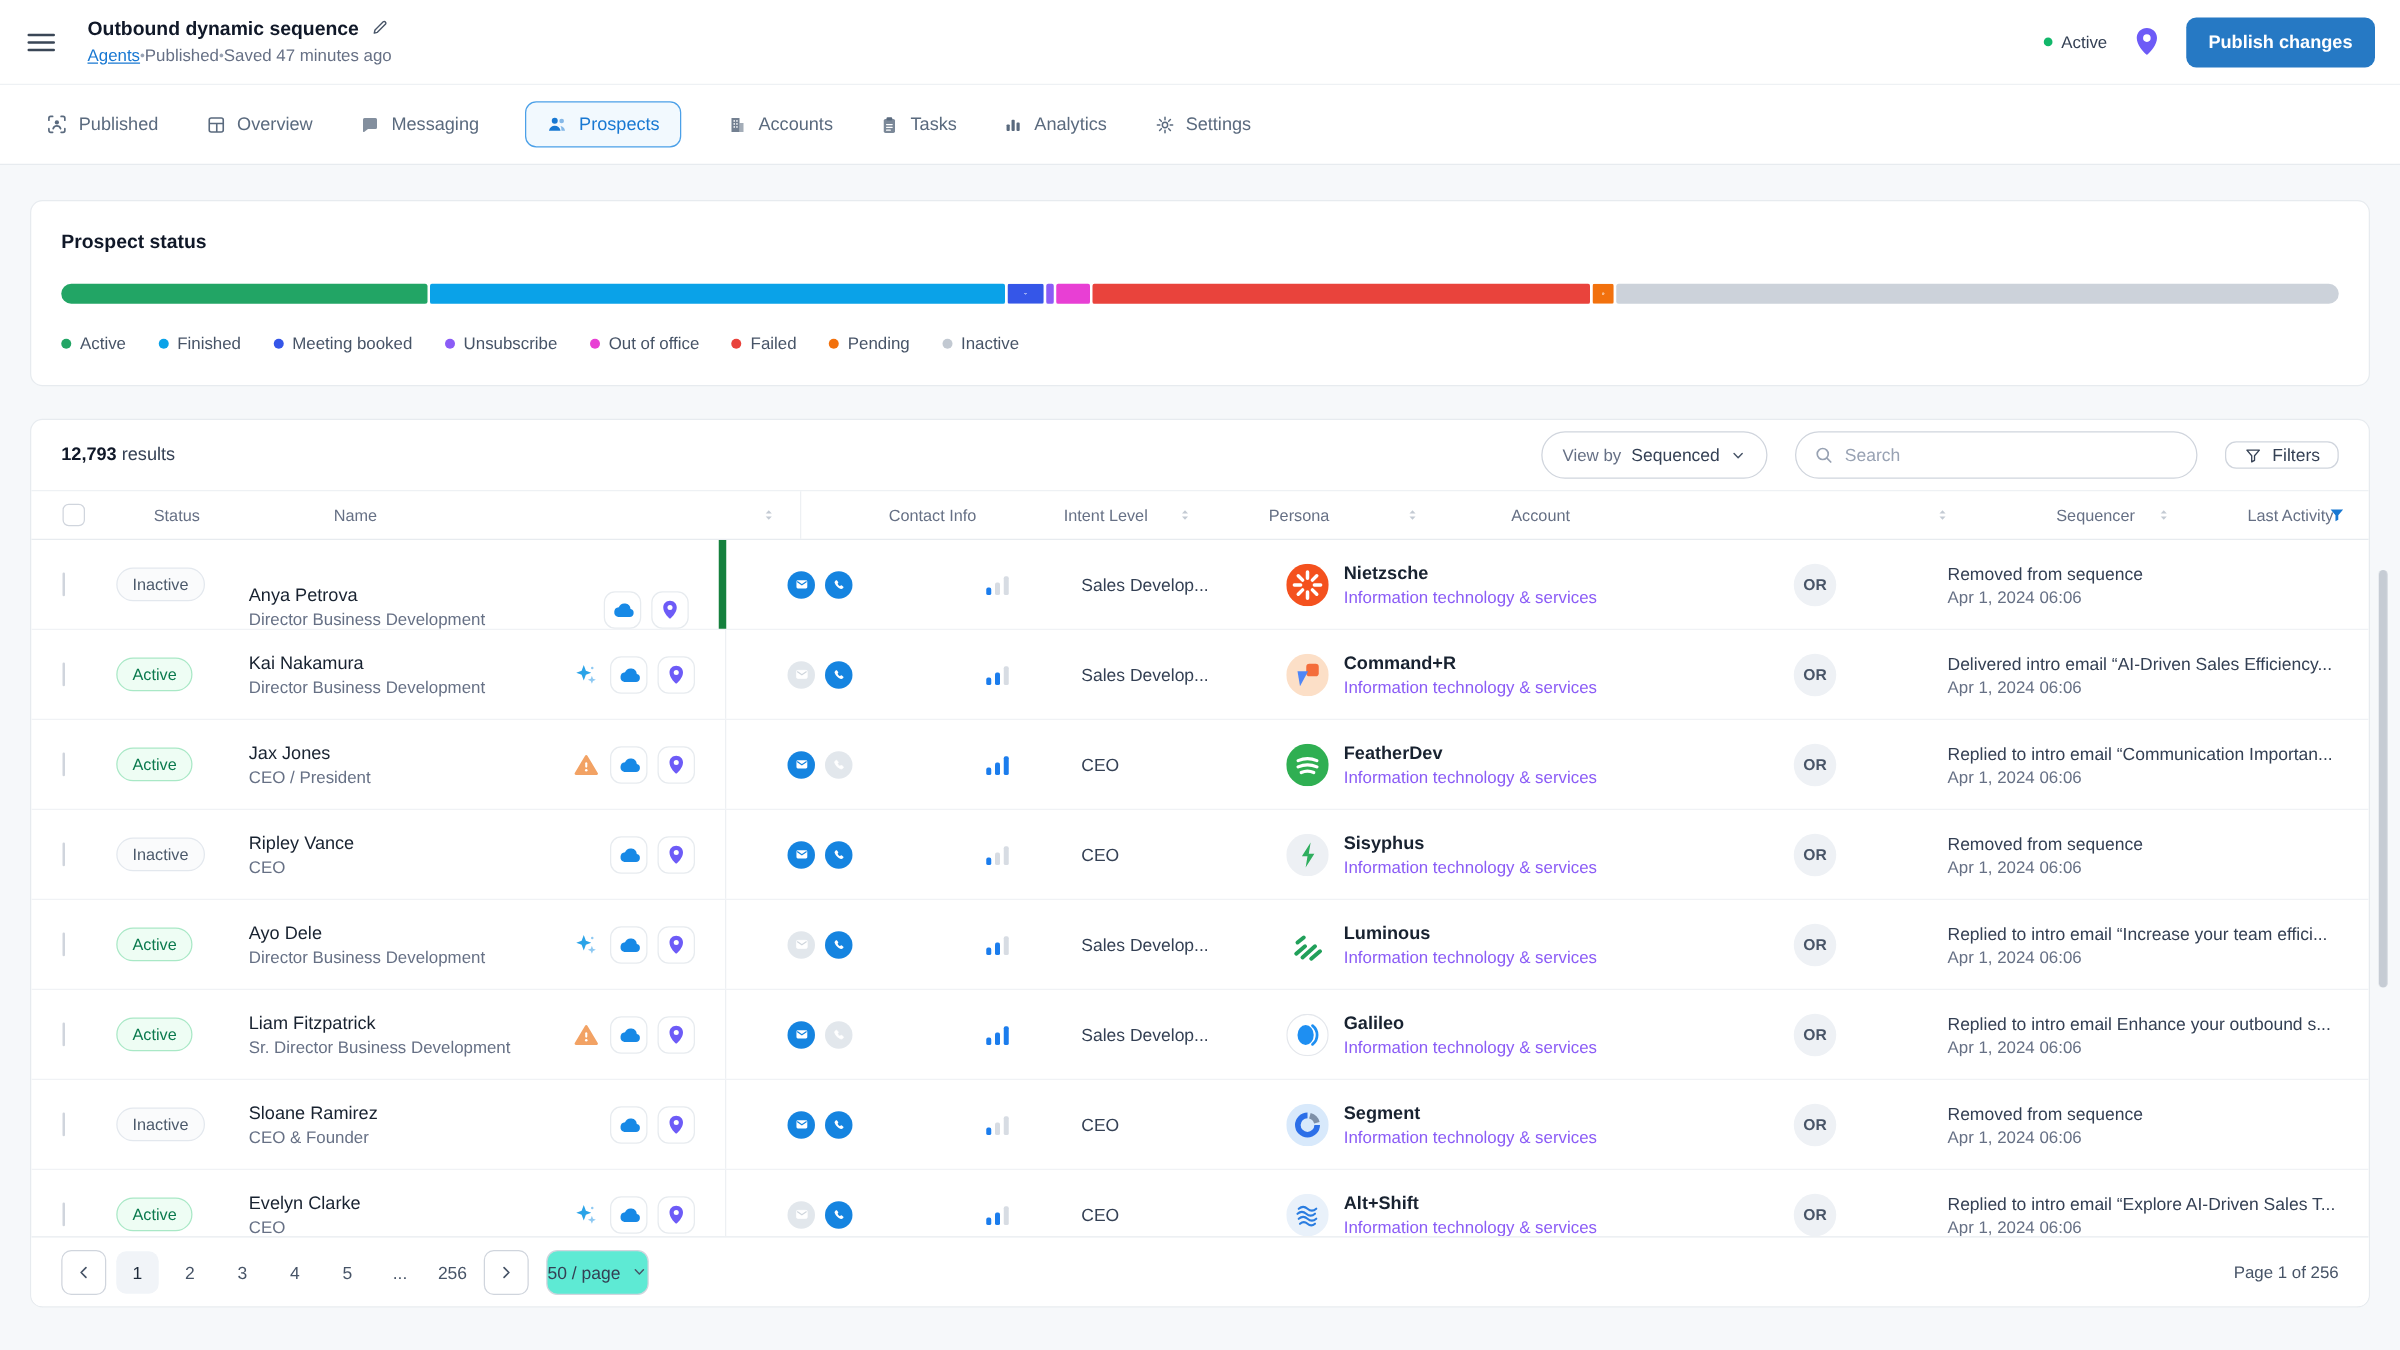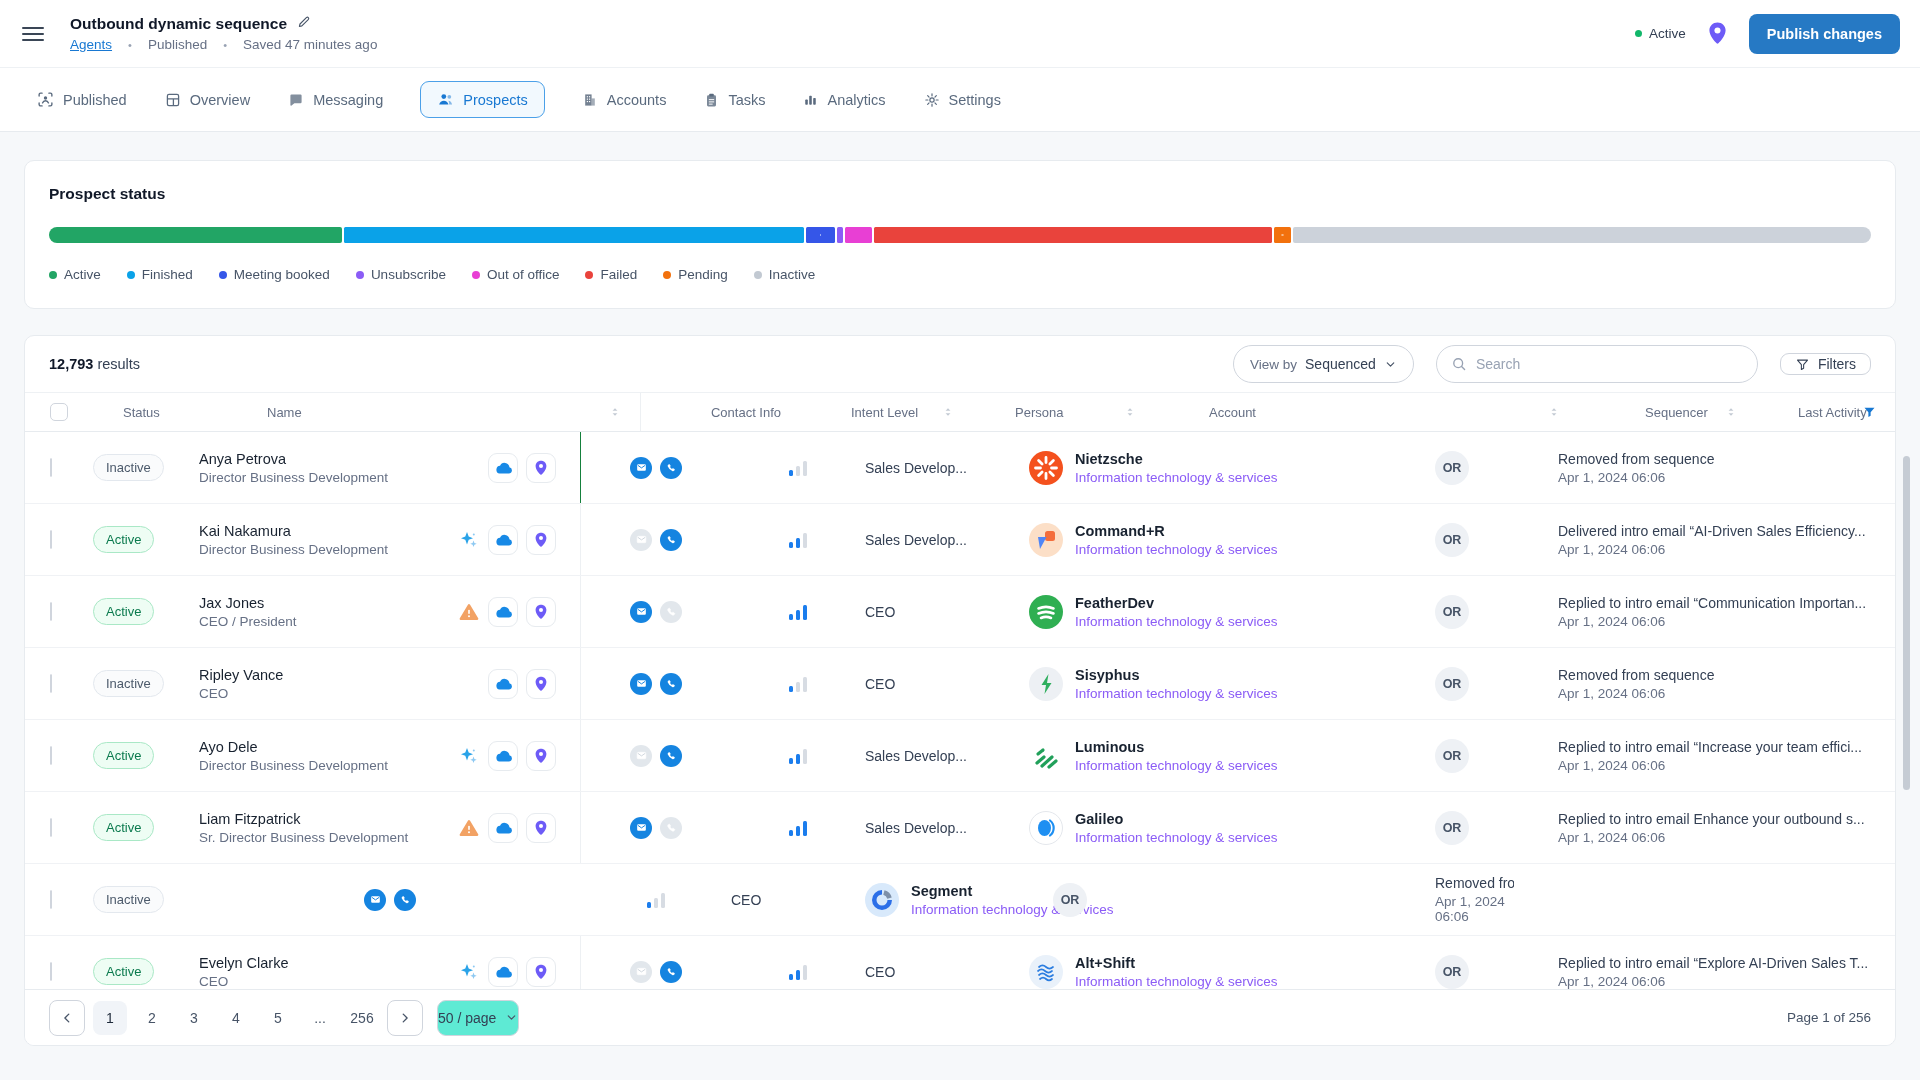--- a/index.html
+++ b/index.html
@@ -6,21 +6,21 @@
   html,body { width:1920px; height:1080px; }
   body { font-family:"Liberation Sans", sans-serif; background:#f6f8fa; color:#101828; overflow:hidden; position:relative; }
 
   
   .topbar { height:68px; background:#fff; display:flex; align-items:center; padding:0 20px 0 16px; border-bottom:1px solid #eef1f4; }
   .hamburger { width:22px; display:flex; flex-direction:column; gap:4px; cursor:pointer; margin-left:6px; }
   .hamburger span { height:2px; background:#3a4656; border-radius:2px; }
   .title-block { margin-left:26px; }
   .title-row { display:flex; gap:10px; }
   .page-title { font-size:15.5px; font-weight:700; color:#101828; }
-  .sub-row { display:flex; align-items:center; gap:16px; margin-top:4px; font-size:13.5px; color:#667085; }
+  .sub-row { display:flex; align-items:center; gap:0; margin-top:4px; font-size:13.5px; color:#667085; }
   .link { color:#1878d2; text-decoration:underline; cursor:pointer; }
   .bullet { color:#98a2b3; font-size:11px; }
   .topbar-right { margin-left:auto; display:flex; align-items:center; gap:18px; }
   .agent-status { display:flex; align-items:center; gap:7px; font-size:13.5px; color:#344054; }
   .dot { width:7px; height:7px; border-radius:50%; }
   .publish-btn { height:40px; padding:0 18px; border:none; border-radius:8px; color:#fff; font-size:14.5px; font-weight:600; font-family:inherit; cursor:pointer; }
 
   
   .tabbar { height:64px; background:#fff; border-bottom:1px solid #e7ebef; display:flex; align-items:center; padding-left:36px; gap:36px; }
   .tab { display:flex; align-items:center; gap:9px; color:#5a6a7e; font-size:14.5px; font-weight:500; cursor:pointer; padding:9px 0; border:1.5px solid transparent; }
@@ -390,21 +390,21 @@
           <svg width="15" height="15" viewBox="0 0 24 24">
             <path d="M4 5h16l-6.2 7.2V18l-3.6 2v-7.8z" fill="#1878d2"></path>
           </svg>
         </span>
     </div>
 
     <div class="tbody">
   <div class="grid-row row">
     <div><span class="checkbox"></span></div>
     <div><span class="pill inactive">Inactive</span></div>
-    <div class="name-cell col-name-b" style="border-right:1px solid #15803d;">
+    <div class="name-cell col-name-b" style="border-right:6px solid #15803d;align-items:flex-end;">
       <div class="name-text">
         <div class="nm r-name">Anya Petrova</div>
         <div class="ti r-title">Director Business Development</div>
       </div>
       <div class="name-icons">
 
         <span class="chip">
                 <svg width="19" height="14" viewBox="0 0 24 17">
                   <path d="M7 15.5h11.5a4 4 0 0 0 1-7.9A6.2 6.2 0 0 0 7.6 5.8 4.9 4.9 0 0 0 7 15.5z" fill="#1789e6"></path>
                 </svg>
@@ -804,20 +804,40 @@
           </div>
     <div class="act-cell">
       <div class="act-title r-activity">Replied to intro email Enhance your outbound s...</div>
       <div class="act-date r-date">Apr 1, 2024 06:06</div>
     </div>
   </div>
 
   <div class="grid-row row">
     <div><span class="checkbox"></span></div>
     <div><span class="pill inactive">Inactive</span></div>
+    <div class="name-cell col-name-b" style="border-right:1px solid #edf0f3;">
+      <div class="name-text">
+        <div class="nm r-name">Sloane Ramirez</div>
+        <div class="ti r-title">CEO &amp; Founder</div>
+      </div>
+      <div class="name-icons">
+
+        <span class="chip">
+                <svg width="19" height="14" viewBox="0 0 24 17">
+                  <path d="M7 15.5h11.5a4 4 0 0 0 1-7.9A6.2 6.2 0 0 0 7.6 5.8 4.9 4.9 0 0 0 7 15.5z" fill="#1789e6"></path>
+                </svg>
+              </span>
+        <span class="chip">
+                <svg width="18" height="18" viewBox="0 0 24 24">
+                  <path d="M12 2.2c4 0 7.2 3 7.2 7 0 4.9-4.6 9.8-6.4 11.5a1.1 1.1 0 0 1-1.6 0C9.4 19 4.8 14.1 4.8 9.2c0-4 3.2-7 7.2-7z" fill="#6d5bf7"></path>
+                  <circle cx="12" cy="9.3" r="2.7" fill="#fff"></circle>
+                </svg>
+              </span>
+      </div>
+    </div>
     <div class="contact-cell">
       <span class="cicon c-mail on">
               <svg width="13" height="13" viewBox="0 0 24 24">
                 <rect x="4" y="6" width="16" height="12" rx="2" fill="#fff"></rect>
                 <path d="M5.5 8.2l6.5 4.5 6.5-4.5" stroke="#1584e0" stroke-width="1.8" fill="none" stroke-linecap="round"></path>
               </svg>
             </span>
       <span class="cicon c-phone on">
               <svg width="12" height="12" viewBox="0 0 24 24">
                 <path d="M7.1 4.8c.7-.7 1.9-.6 2.5.2l1.4 2c.5.6.4 1.5-.2 2.1l-.8.8a10.4 10.4 0 0 0 3.9 3.9l.9-.8c.6-.6 1.5-.7 2.1-.2l2 1.4c.8.6.9 1.8.2 2.5l-1 1c-.7.7-1.7 1-2.7.7A16.6 16.6 0 0 1 5.4 8.5c-.3-1-.1-2 .7-2.7z" fill="#fff"></path>

